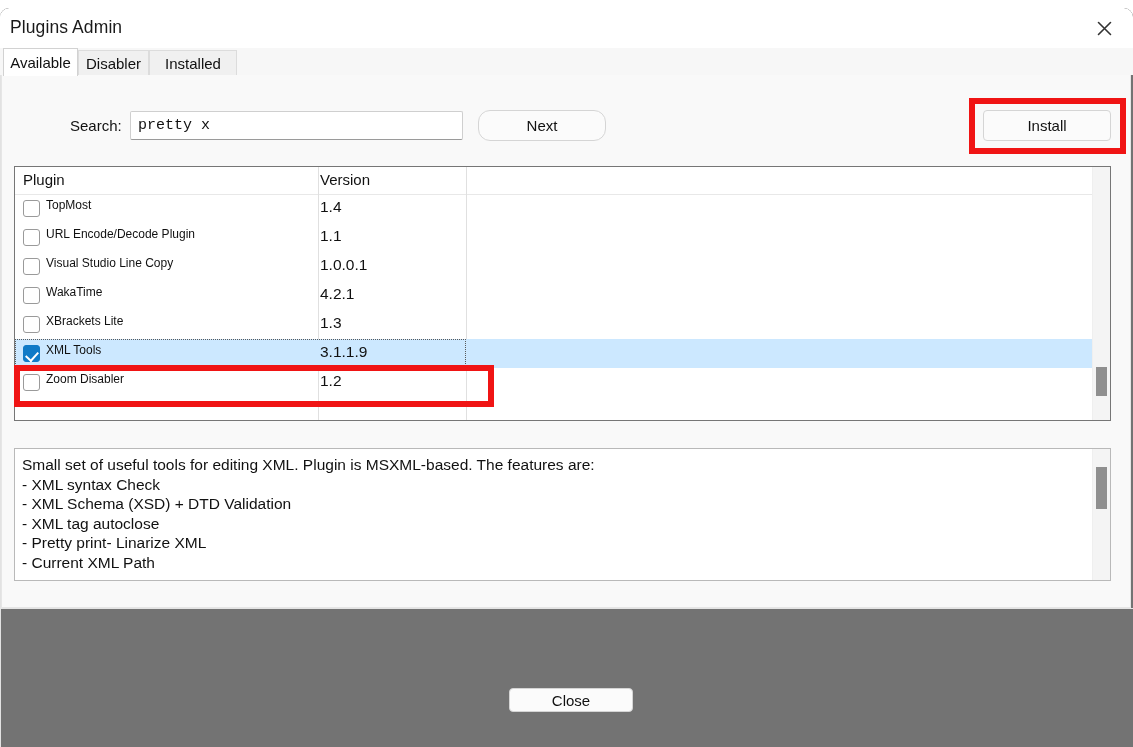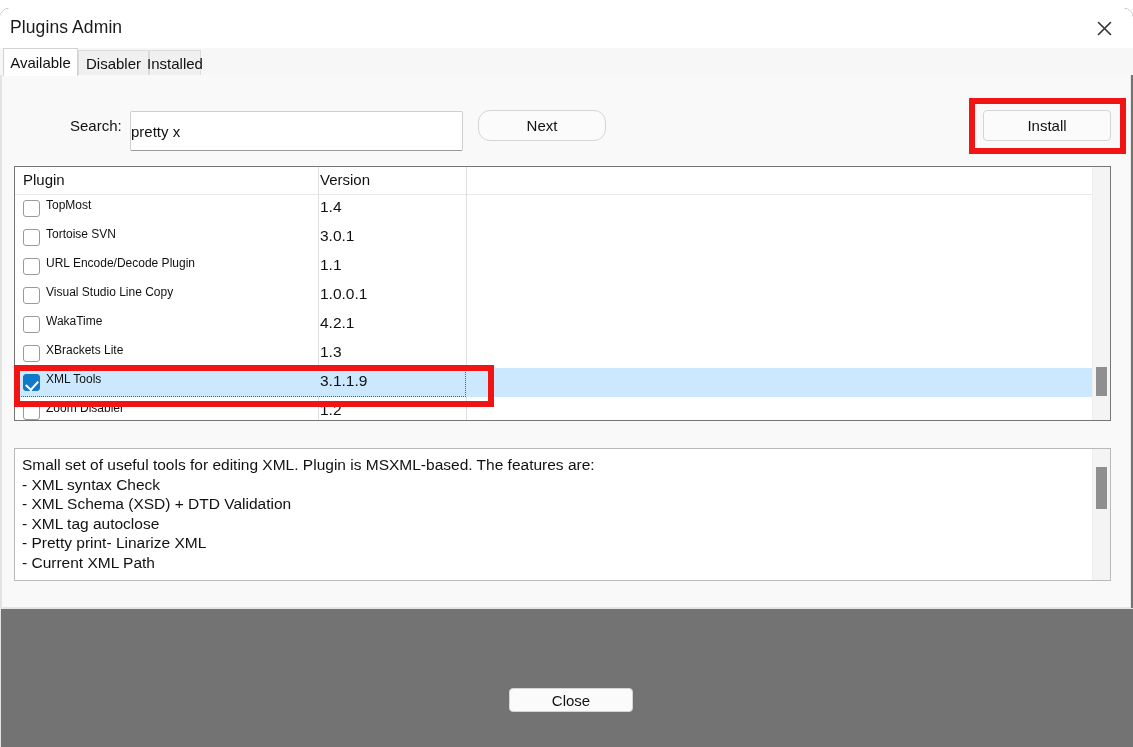--- a/index.html
+++ b/index.html
@@ -89,21 +89,21 @@
   }
   .tab.selected {
     background: #ffffff;
     border-color: #d2d2d2;
     top: 0px;
     height: 28px;
     z-index: 3;
   }
   #tab-available { left: 3px;   width: 75px; }
   #tab-updates   { left: 78px;  width: 71px; }
-  #tab-installed { left: 149px; width: 52px; }
+  #tab-installed { left: 149px; width: 88px; }
 
   
   #tabpanel {
     position: absolute;
     left: 1px; top: 67px;
     width: 1130px;
     height: 533px;
     background: #f9f9f9;
     border: 1px solid #e6e6e6;
     border-top: none;
@@ -114,30 +114,30 @@
   #search-label {
     position: absolute;
     left: 70px; top: 109px;
     font-size: 15px;
     color: #111;
     white-space: nowrap;
   }
   #search-input {
     position: absolute;
     left: 130px; top: 103px;
-    width: 333px; height: 40px;
+    width: 333px; height: 29px;
     box-sizing: border-box;
     background: #ffffff;
     border: 1px solid #cfcfcf;
     border-bottom: 1px solid #9a9a9a;
     border-radius: 2px;
-    font-family: Liberation Sans, sans-serif;
-    font-size: 15px;
-    color: #111;
-    padding: 0 0;
+    font-family: Liberation Mono, monospace;
+    font-size: 15px;
+    color: #111;
+    padding: 0 7px;
     outline: none;
   }
   #next-button {
     position: absolute;
     left: 478px; top: 102px;
     width: 128px; height: 31px;
     box-sizing: border-box;
     background: #fbfbfb;
     border: 1px solid #d5d5d5;
     border-radius: 12px;
@@ -382,25 +382,20 @@
       <div class="col-head" id="col-head-version">Version</div>
     </div>
     <div class="col-sep" id="col-sep-1"></div>
     <div class="col-sep" id="col-sep-2"></div>
 
     <div id="list-rows">
         <div class="plugin-row">
           <div class="cb"></div>
           <div class="row-name">TopMost</div>
           <div class="row-version">1.4</div>
-        </div>
-        <div class="plugin-row">
-          <div class="cb"></div>
-          <div class="row-name">Tortoise SVN</div>
-          <div class="row-version">3.0.1</div>
         </div>
         <div class="plugin-row">
           <div class="cb"></div>
           <div class="row-name">URL Encode/Decode Plugin</div>
           <div class="row-version">1.1</div>
         </div>
         <div class="plugin-row">
           <div class="cb"></div>
           <div class="row-name">Visual Studio Line Copy</div>
           <div class="row-version">1.0.0.1</div>

